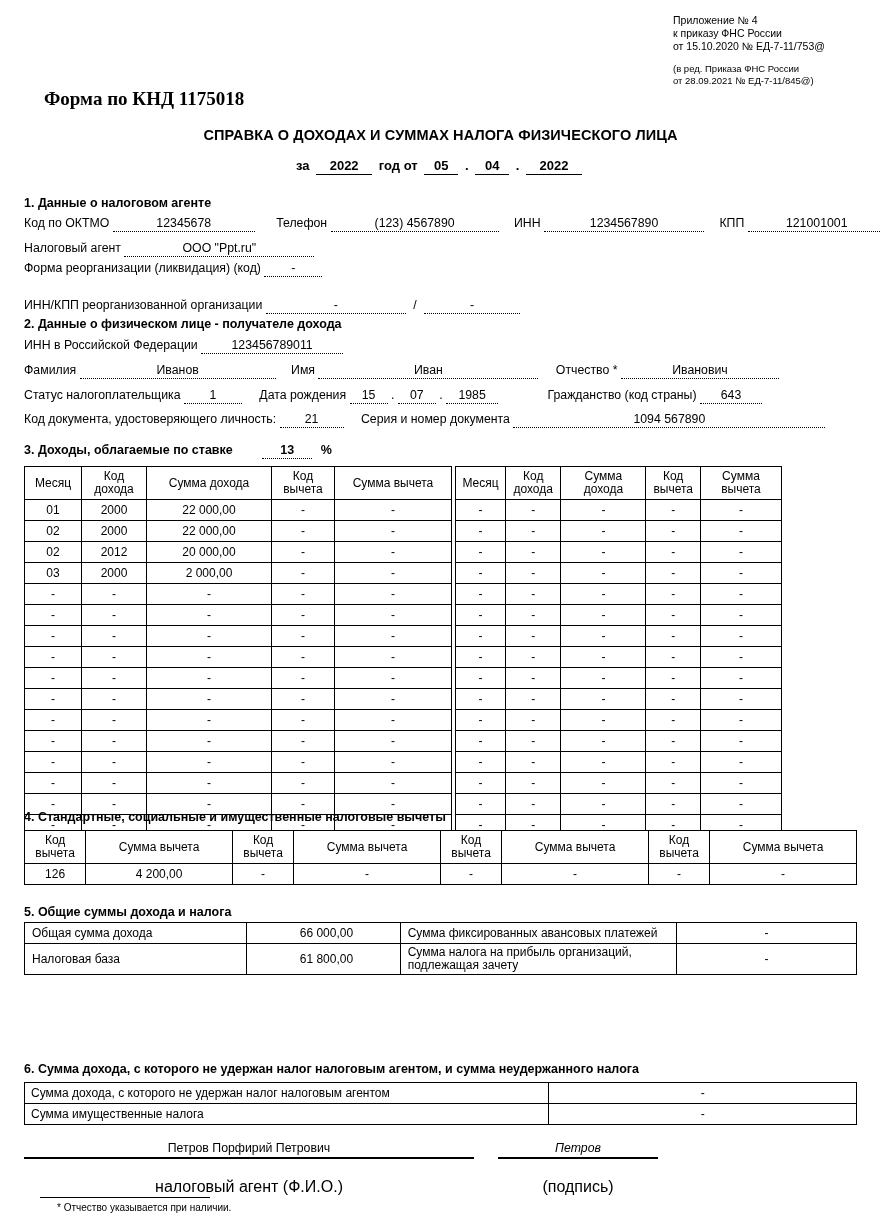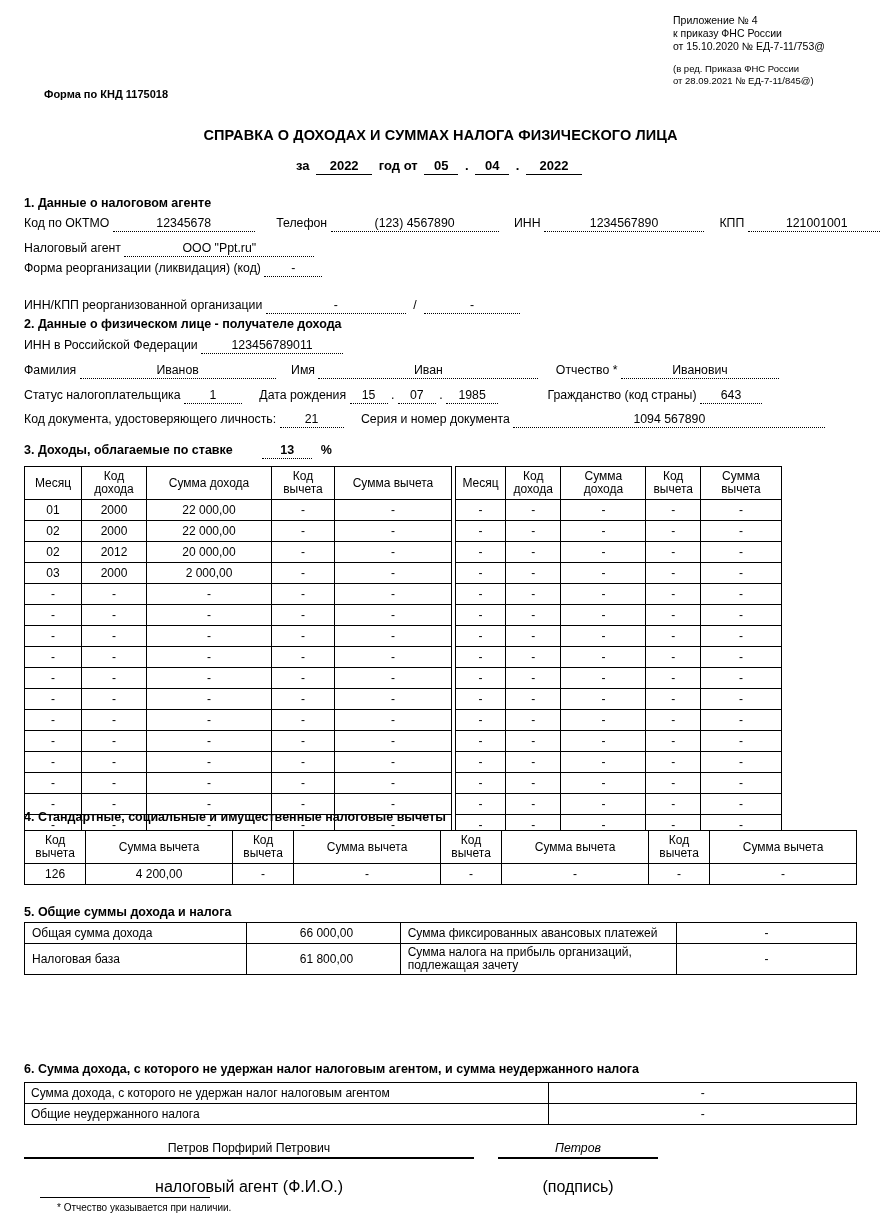--- a/index.html
+++ b/index.html
@@ -35,22 +35,23 @@
     margin-top: 9px;
     font-size: 9.5px;
     line-height: 12.5px;
   }
 
   
   .form-code {
     position: absolute;
     left: 44px;
     top: 88px;
-    font-size: 11px;
+    font-size: 19px;
     font-weight: bold;
+    font-family: Liberation Serif, serif;
   }
 
   
   .doc-title {
     position: absolute;
     left: 0;
     top: 127px;
     width: 881px;
     text-align: center;
     font-size: 14.5px;
@@ -655,21 +656,21 @@
 
   <div class="sec-head" style="top:1062px;">6. Сумма дохода, с которого не удержан налог налоговым агентом, и сумма неудержанного налога</div>
 
   <table class="grid unwith-tbl">
     <tbody>
         <tr>
           <td class="lbl6">Сумма дохода, с которого не удержан налог налоговым агентом</td>
           <td class="val6">-</td>
         </tr>
         <tr>
-          <td class="lbl6">Общие неудержанного налога</td>
+          <td class="lbl6">Сумма имущественные налога</td>
           <td class="val6">-</td>
         </tr>
       </tbody>
   </table>
 
   <div class="sig sig-agent">
     <div class="name">Петров Порфирий Петрович</div>
     <div class="cap">налоговый агент (Ф.И.О.)</div>
   </div>
 

